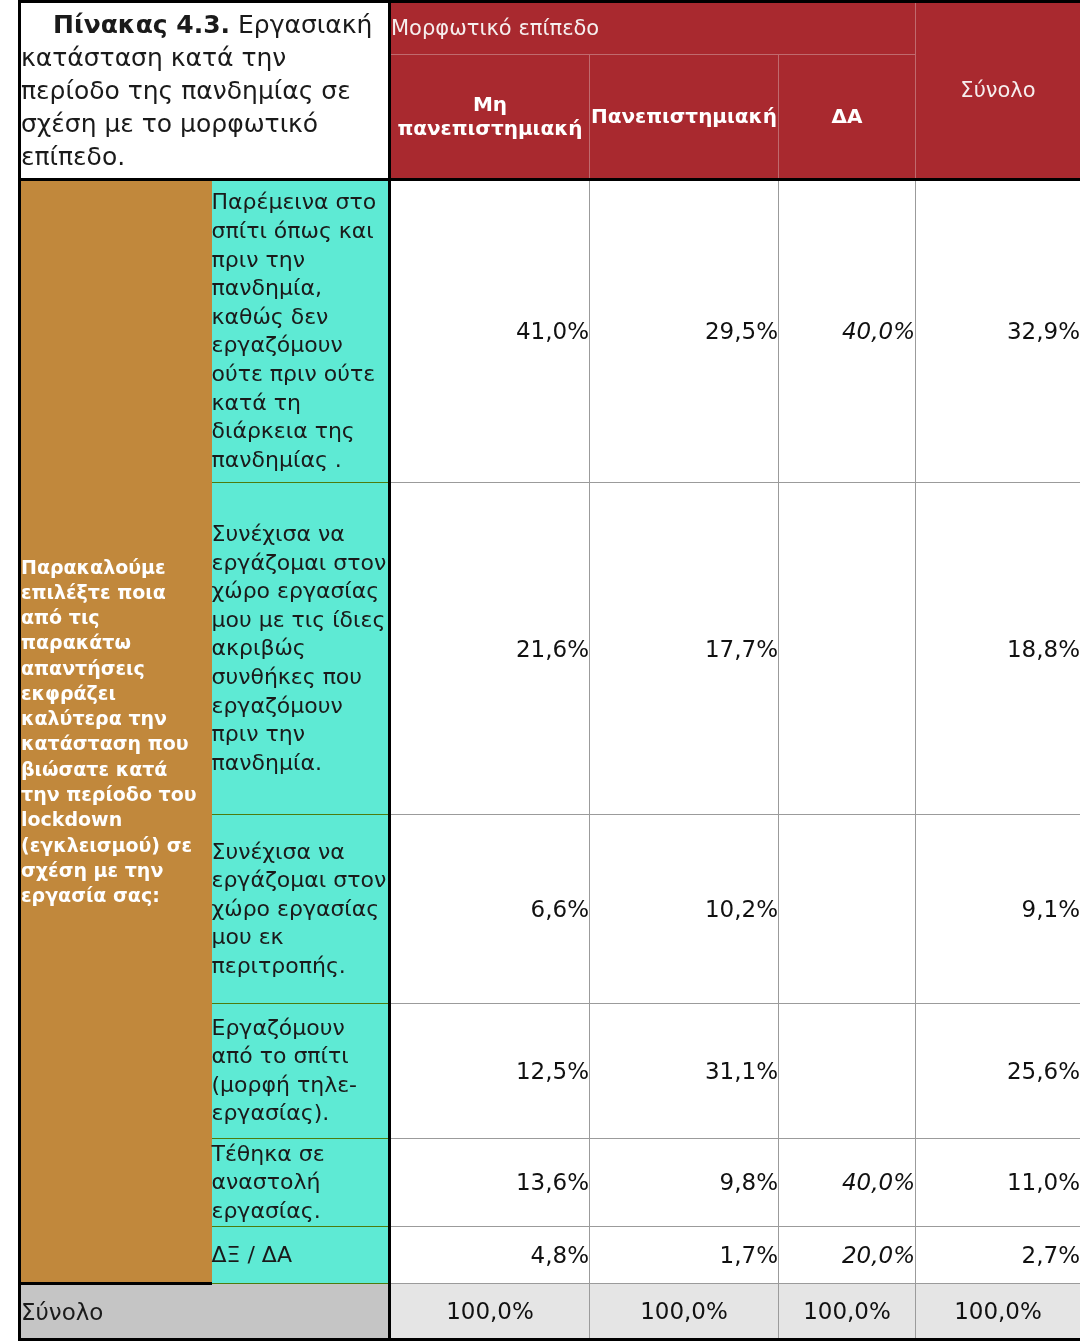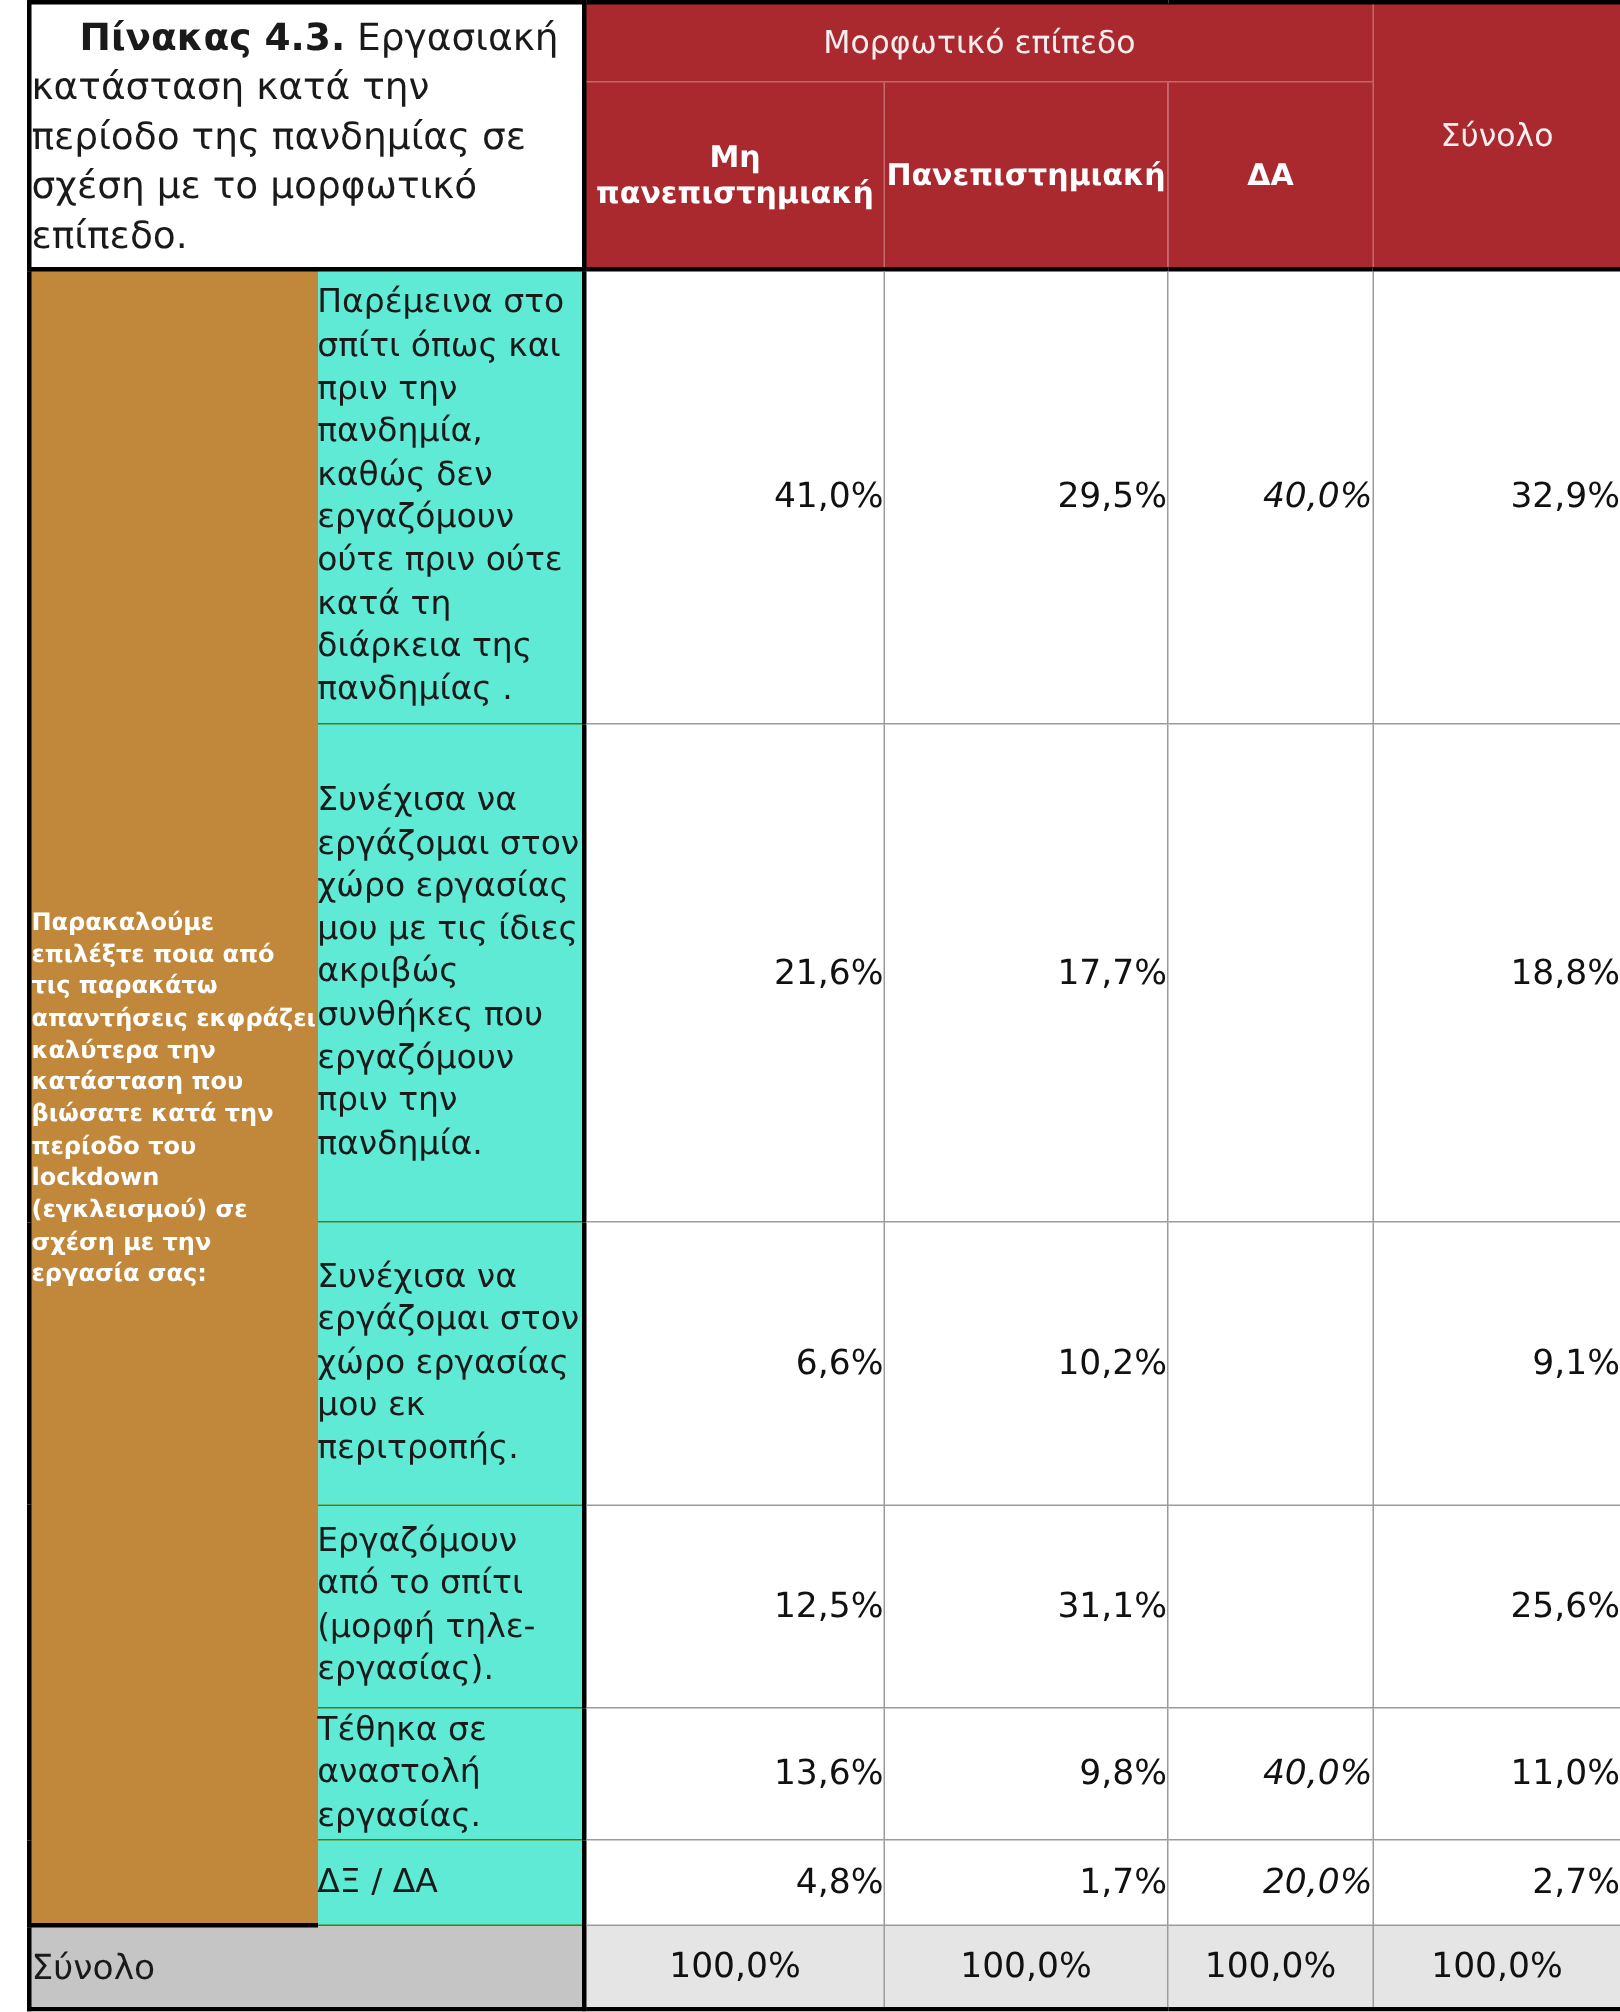--- a/index.html
+++ b/index.html
@@ -48,21 +48,21 @@
     color: #1a1a1a;
     text-align: left;
   }
   .title-cell .tbl-num { font-weight: bold; padding-left: 32px; }
 
   
   .hdr-group {
     background: #a9292f;
     color: #f6eeee;
     font-size: 21px;
-    text-align: center;
+    text-align: left;
     border-right: 1px solid #c06a6e;
     border-bottom: 1px solid #c06a6e;
     border-top: 3px solid #000000;
     font-weight: normal;
   }
   .hdr-sub {
     background: #a9292f;
     color: #ffffff;
     font-size: 20px;
     font-weight: bold;
@@ -84,21 +84,21 @@
     border-left: 1px solid #c06a6e;
     padding: 4px 6px;
   }
   .hdr-sub.last-sub { border-right: 1px solid #c06a6e; }
 
   
   .qcell {
     background: #c1883c;
     color: #ffffff;
     font-weight: bold;
-    font-size: 16px;
+    font-size: 19px;
     line-height: 1.33;
     text-align: left;
     padding: 0 8px 0 10px;
     vertical-align: middle;
     border-left: 3px solid #000000;
     border-bottom: 3px solid #000000;
   }
 
   
   .acell {

